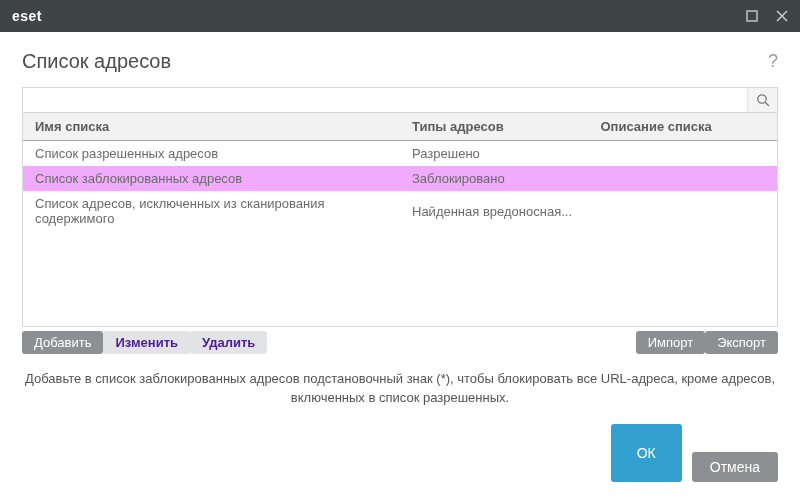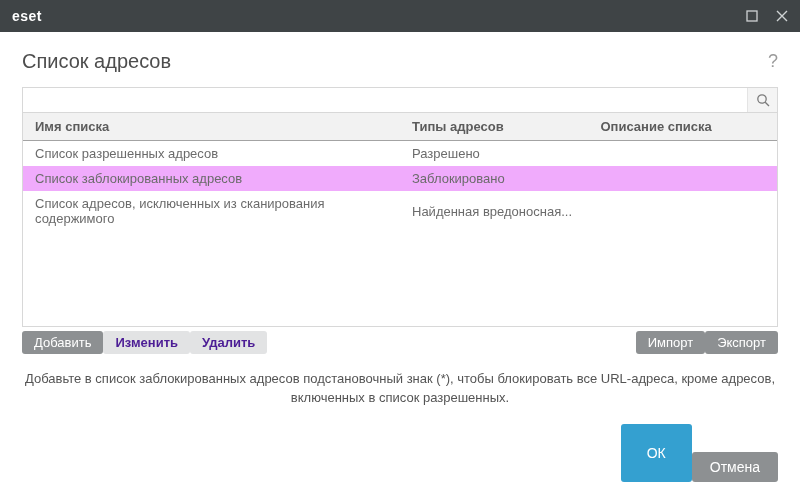--- a/index.html
+++ b/index.html
@@ -23,21 +23,21 @@
   tbody td { padding: 5px 12px; color: #6b6b6b; font-size: 13px; }
   tbody tr.selected td { background: #f0abfc; }
   .col-name { width: 50%; }
   .col-type { width: 25%; }
   .col-desc { width: 25%; }
   .toolbar { display: flex; margin-top: 4px; align-items: center; }
   .spacer { flex: 1; }
   .btn { background: #8d9092; color: #fff; border: none; border-radius: 3px; padding: 4px 12px; font-size: 13px; cursor: pointer; }
   .btn.disabled { background: #e2e3e4; color: #4c1d95; cursor: default; font-weight: bold; }
   .hint { margin-top: 16px; color: #545454; line-height: 1.45; font-size: 13px; text-align: center; }
-  .footer { margin-top: auto; display: flex; justify-content: flex-end; padding: 16px 0 18px 0; }
+  .footer { margin-top: auto; display: flex; justify-content: flex-end; gap: 10px; padding: 16px 0 18px 0; }
   .btn-primary { background: #34a0d0; color: #fff; border: none; border-radius: 3px; padding: 7px 26px; font-size: 14px; cursor: pointer; }
   .btn-secondary { background: #8d9092; color: #fff; border: none; border-radius: 3px; padding: 7px 18px; font-size: 14px; cursor: pointer; margin-top: 28px; }
   svg { display: block; }
 </style>
 </head>
 <body>
 
 <div class="titlebar">
   <div class="brand">
     <span class="brand-eset">eset</span>

